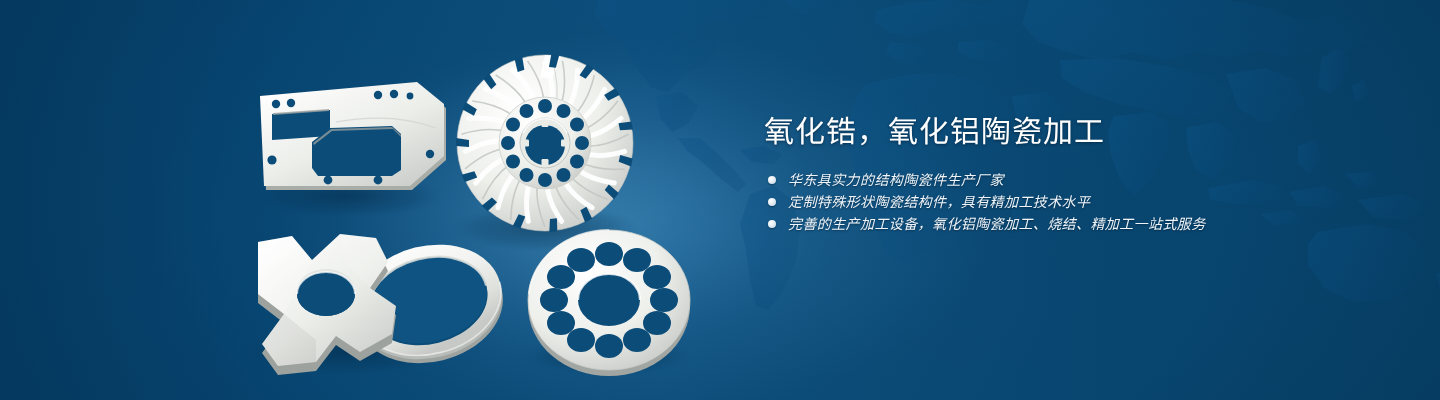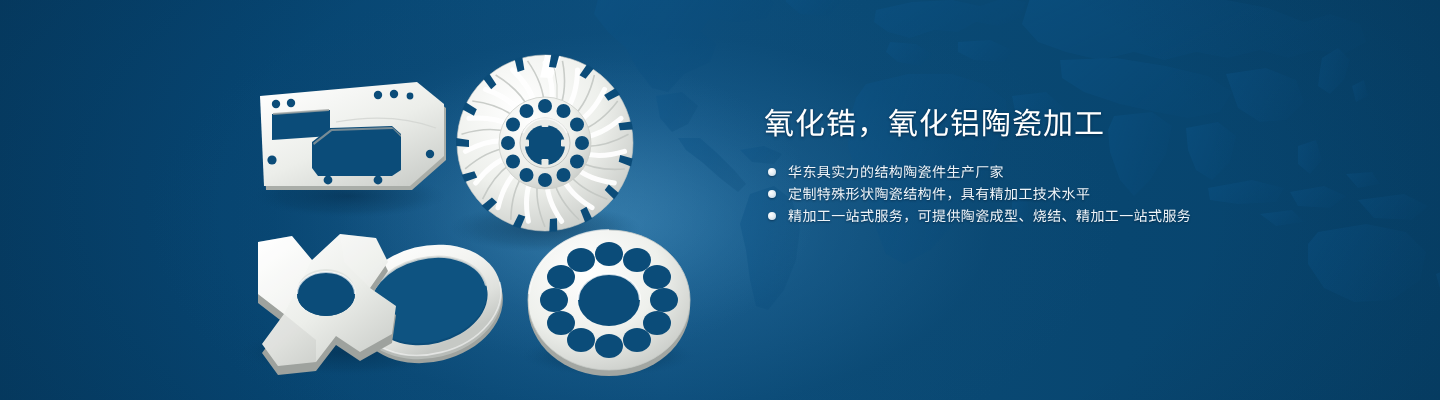--- a/index.html
+++ b/index.html
@@ -66,37 +66,38 @@
   
   .products{
     position:absolute;
     left:0; top:0; width:760px; height:400px;
   }
   .products svg{display:block;width:100%;height:100%;}
 
   
   .copy{
     position:absolute;
-    left:764px; top:104px;
+    left:764px; top:112px;
     width:620px;
   }
   .headline{
     margin:0;
     font-size:30px;
     line-height:40px;
     letter-spacing:1px;
     font-weight:400;
     color:#ffffff;
     text-shadow:0 1px 3px rgba(0,18,36,.55);
     white-space:nowrap;
   }
   .bullets{
     list-style:none;
     margin:20px 0 0 0;
     padding:0;
+    font-style:italic;
   }
   .bullets li{
     position:relative;
     padding-left:24px;
     margin:0 0 6px 0;
     font-size:14px;
     line-height:16px;
     color:#eef4f9;
     letter-spacing:.4px;
     white-space:nowrap;
@@ -426,18 +427,18 @@
       <li>
         <span class="dot"></span>
         <span>华东具实力的结构陶瓷件生产厂家</span>
       </li>
       <li>
         <span class="dot"></span>
         <span>定制特殊形状陶瓷结构件，具有精加工技术水平</span>
       </li>
       <li>
         <span class="dot"></span>
-        <span>精加工一站式服务，可提供陶瓷成型、烧结、精加工一站式服务</span>
+        <span>完善的生产加工设备，氧化铝陶瓷加工、烧结、精加工一站式服务</span>
       </li>
     </ul>
   </div>
 
 </div>
 
 </body></html>

